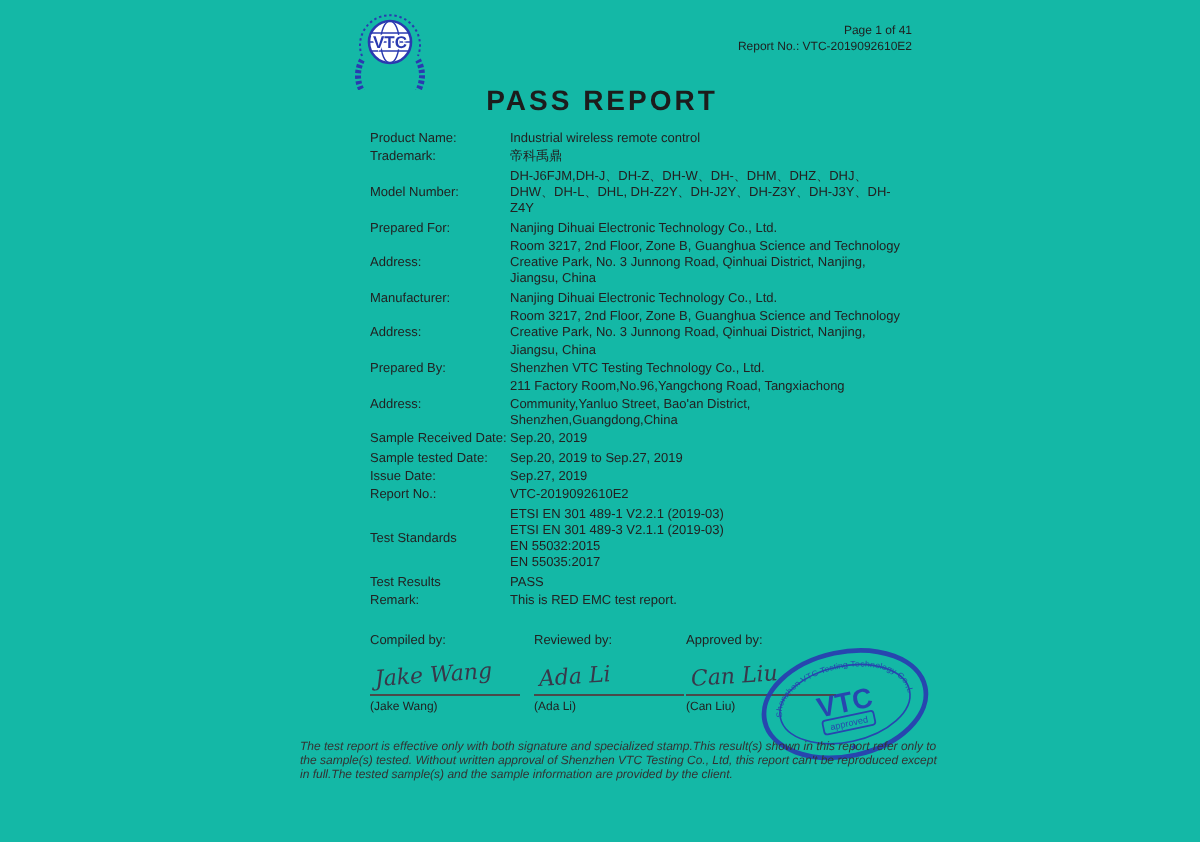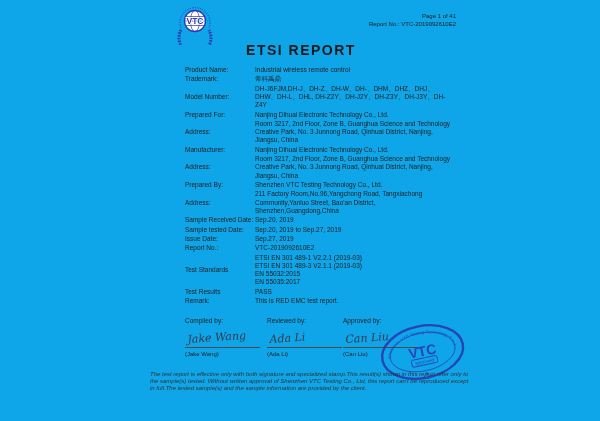--- a/index.html
+++ b/index.html
@@ -1,17 +1,17 @@
 <!DOCTYPE html>
 <html><head>
 <meta charset="utf-8">
 <style>
   html,body { margin:0; padding:0; background:#ffffff; }
   .page {
-    position:relative; width:600px; height:421px; background:#0ea5e9;
+    position:relative; width:600px; height:421px; background:#14b8a6;
     font-family:"Liberation Sans", sans-serif; color:#2e2e2e; overflow:hidden;
   }
   
   .logo { position:absolute; left:175px; top:3px; }
   .header-right {
     position:absolute; top:13px; left:300px; width:156px;
     text-align:right; font-size:6px; line-height:7.5px; color:#1f1f1f;
   }
   .title {
     position:absolute; left:150px; top:42px; width:302px; text-align:center;
@@ -60,21 +60,21 @@
       <line x1="11" y1="22.5" x2="29" y2="22.5" stroke="#2a3ab0" stroke-width="0.7"></line>
       <text x="20" y="21" text-anchor="middle" font-size="8.5" font-weight="bold" font-family="Liberation Sans, sans-serif" fill="#2a3ab0" style="paint-order:stroke; stroke:#ffffff; stroke-width:1.6px;">VTC</text>
     </svg>
   </div>
 
   <div class="header-right">
     <div>Page 1 of 41</div>
     <div>Report No.: VTC-2019092610E2</div>
   </div>
 
-  <div class="title">ETSI REPORT</div>
+  <div class="title">PASS REPORT</div>
 
   <div class="fields">
     <div class="frow">
       <div class="flabel">Product Name:</div>
       <div class="fvalue">Industrial wireless remote control</div>
     </div>
     <div class="frow">
       <div class="flabel">Trademark:</div>
       <div class="fvalue">帝科禹鼎</div>
     </div>

